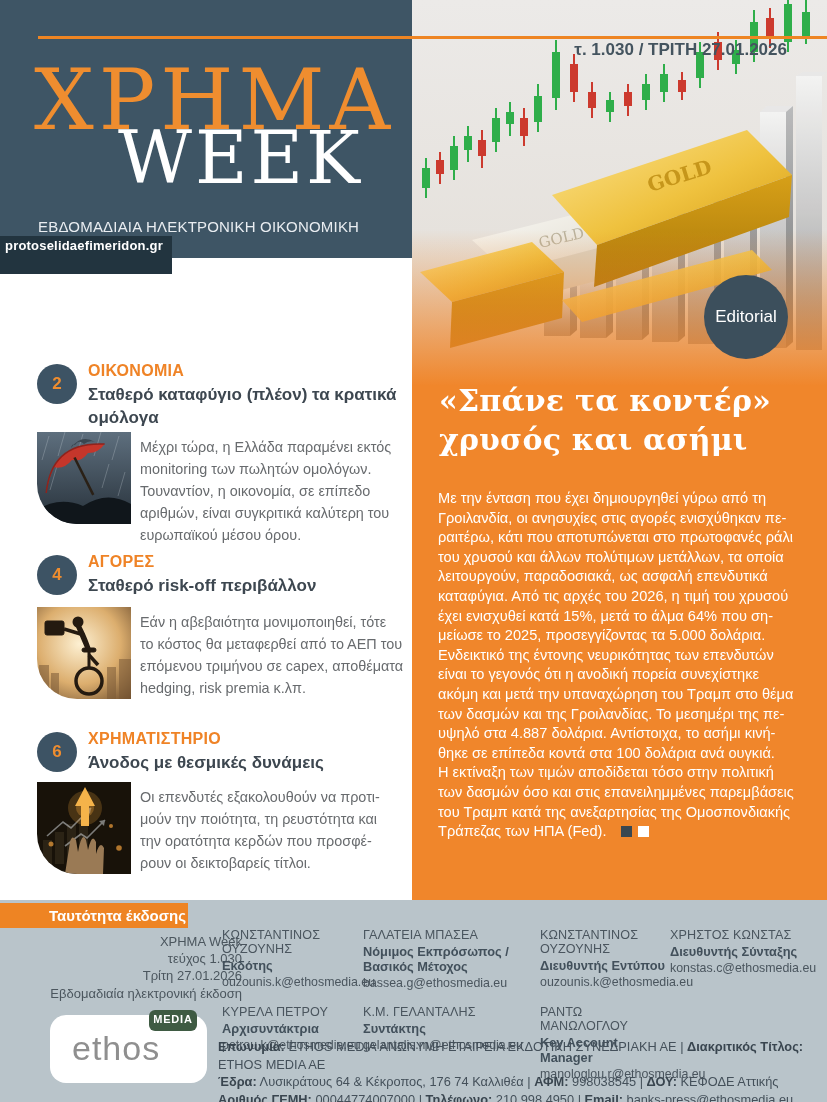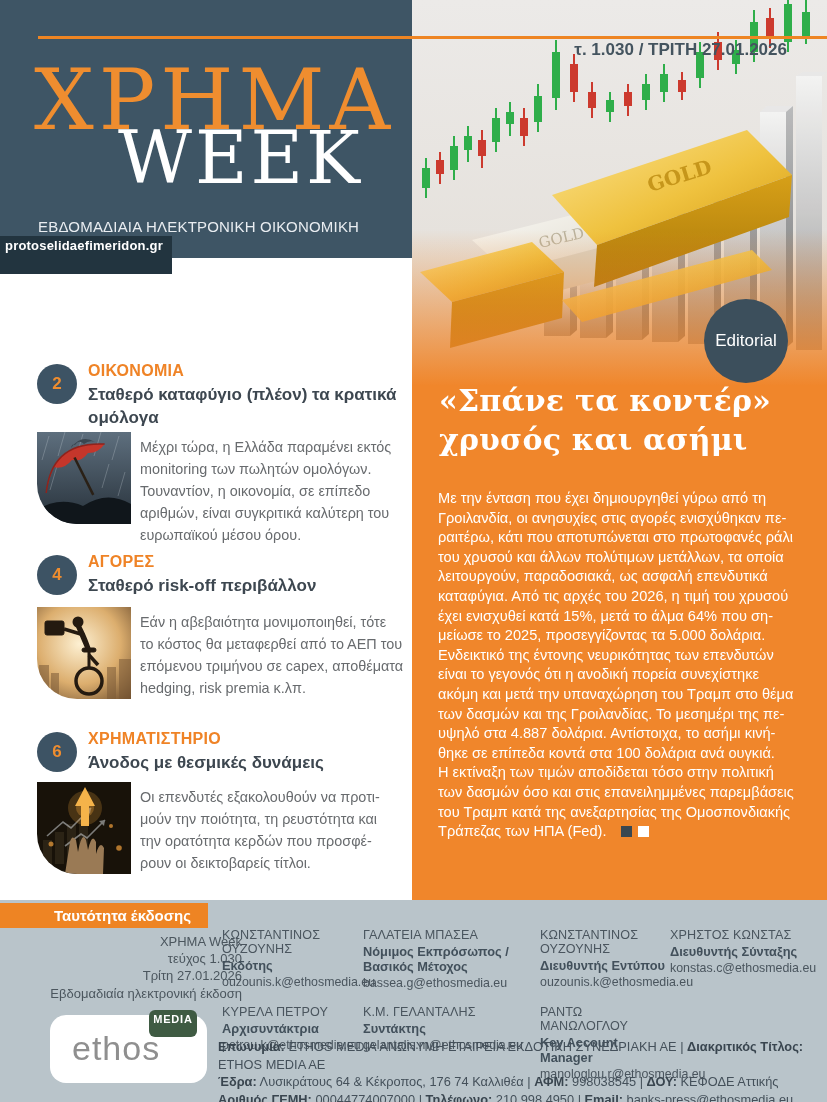--- a/index.html
+++ b/index.html
@@ -14,21 +14,21 @@
             font-size:72px;line-height:1;color:#ffffff;letter-spacing:3px;}
   .mast-tag{position:absolute;left:38px;top:218px;font-size:15px;letter-spacing:.2px;color:#e9edf1;}
   .watermark{position:absolute;left:0;top:236px;background:#22343f;color:#ffffff;font-weight:bold;
              font-size:13px;padding:2px 9px 21px 5px;z-index:7;letter-spacing:.2px;}
   
   .right-panel{position:absolute;left:412px;top:0;width:415px;height:900px;background:#f0862b;}
   .hero{position:absolute;left:0;top:0;width:415px;height:385px;}
   .hero-fade{position:absolute;left:0;top:230px;width:415px;height:156px;
              background:linear-gradient(180deg,rgba(240,134,43,0) 0%,rgba(240,134,43,.55) 55%,#f0862b 100%);}
   .issue-line{position:absolute;right:40px;top:40px;font-size:17px;font-weight:bold;color:#44545f;z-index:5;}
-  .editorial-badge{position:absolute;left:292px;top:299px;width:84px;height:84px;border-radius:50%;
+  .editorial-badge{position:absolute;left:292px;top:275px;width:84px;height:84px;border-radius:50%;
                    background:#3c4f5c;color:#ffffff;font-size:17px;display:flex;align-items:center;
                    justify-content:center;z-index:5;}
   .ed-headline{position:absolute;left:27px;top:381px;font-family:"DejaVu Serif",serif;font-weight:bold;
                font-size:30px;line-height:39px;color:#ffffff;white-space:pre-line;letter-spacing:.2px;}
   .ed-body{position:absolute;left:26px;top:489px;width:382px;color:#ffffff;font-size:14.6px;
            line-height:19.6px;}
   .ed-body div{white-space:nowrap;}
   .ed-last{display:flex;align-items:center;gap:6px;}
   .sq{width:11px;height:11px;display:inline-block;}
   .sq.dark{background:#3a4750;margin-left:8px;}
@@ -41,34 +41,34 @@
   .story-head{position:absolute;left:88px;top:2px;width:318px;}
   .story-cat{color:#ef8326;font-weight:bold;font-size:16px;letter-spacing:.3px;}
   .story-title{margin:3px 0 0 0;font-size:17px;line-height:23px;font-weight:bold;color:#3d4750;
                white-space:pre-line;}
   .story-thumb{position:absolute;left:37px;width:94px;height:92px;border-radius:0 0 0 40px;overflow:hidden;}
   .story-thumb svg{display:block;}
   .story-body{position:absolute;left:140px;width:268px;color:#686b6e;font-size:14.4px;line-height:22px;}
   .story-body div{white-space:nowrap;}
   
   .footer{position:absolute;left:0;top:900px;width:827px;height:202px;background:#b9c4ca;color:#4a555e;}
-  .identity-bar{position:absolute;left:0;top:3px;width:208px;height:25px;background:#ee8423;color:#ffffff;
-                font-weight:bold;font-size:15px;line-height:25px;text-align:right;padding-right:17px;
+  .identity-bar{position:absolute;left:0;top:3px;width:188px;height:25px;background:#ee8423;color:#ffffff;
+                font-weight:bold;font-size:15px;line-height:25px;text-align:right;padding-right:2px;
                 box-sizing:border-box;}
   .issue-details{position:absolute;left:0;top:33px;width:212px;text-align:right;font-size:13px;
                  line-height:17.2px;color:#4b565e;margin-left:30px;}
   .staff-grid{position:absolute;left:222px;top:28px;display:grid;
               grid-template-columns:141px 177px 130px 142px;row-gap:15px;column-gap:0;}
   .staff-name{font-size:12.6px;color:#4a555e;letter-spacing:.1px;}
   .staff-role{font-size:12.8px;font-weight:bold;color:#42505b;margin-top:2px;white-space:pre-line;line-height:15px;}
   .staff-email{font-size:12.4px;color:#4a555e;margin-top:2px;}
   .logo-box{position:absolute;left:50px;top:115px;width:157px;height:68px;background:#ffffff;
             border-radius:16px;}
   .logo-text{position:absolute;left:22px;top:14px;font-size:34px;color:#8f8f8f;letter-spacing:1px;}
-  .logo-media{position:absolute;left:99px;top:-5px;width:48px;height:27px;background:#3f5b43;color:#ffffff;
+  .logo-media{position:absolute;left:99px;top:-5px;width:48px;height:21px;background:#3f5b43;color:#ffffff;
               font-size:11px;font-weight:bold;letter-spacing:.8px;border-radius:6px;text-align:center;
               line-height:19px;}
   .company{position:absolute;left:218px;top:138px;font-size:12.8px;line-height:17.5px;color:#44505a;}
   .company b{color:#39454f;}
 </style>
 </head>
 <body>
 
 <div class="page">
 

